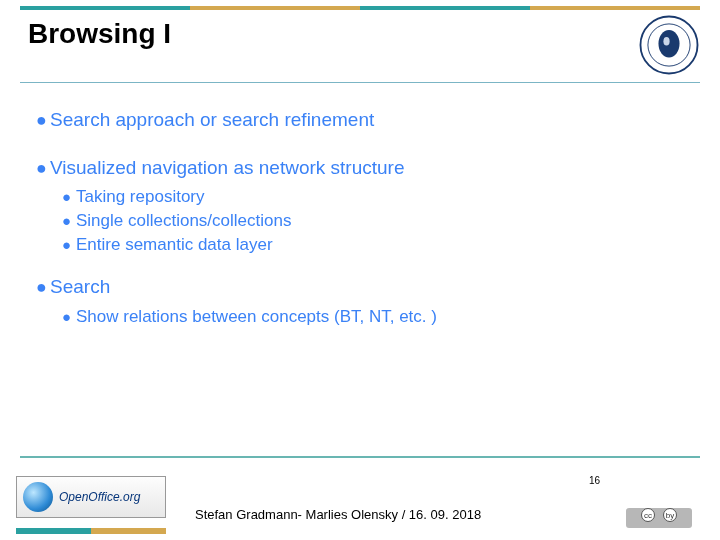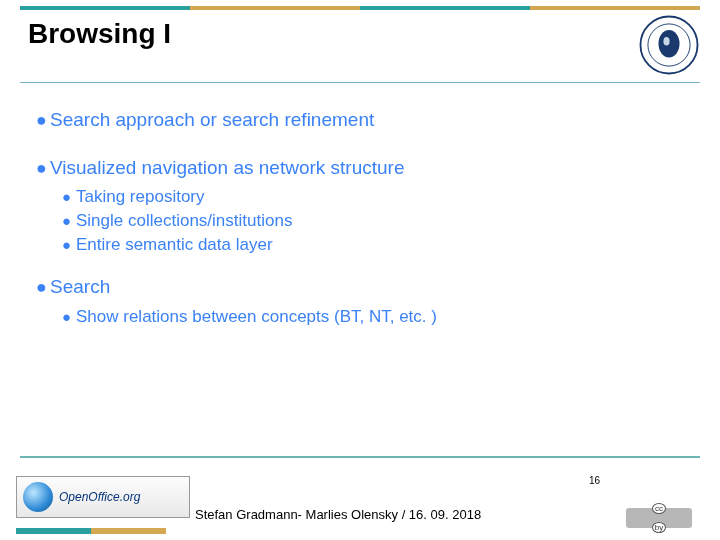--- a/index.html
+++ b/index.html
@@ -60,21 +60,21 @@
     background: #69b6b2;
   }
   .footer {
     position: absolute;
     left: 0; right: 0; bottom: 0;
     height: 82px;
   }
   .oo-badge {
     position: absolute;
     left: 16px; bottom: 22px;
-    width: 174px; height: 42px;
+    width: 150px; height: 42px;
     border: 1px solid #999;
     background: linear-gradient(#fdfdfd,#e8e8e8);
     display: flex; align-items: center;
     font-size: 12px; font-style: italic;
     color: #06357a; padding-left: 6px;
   }
   .oo-swirl {
     width: 30px; height: 30px;
     border-radius: 50%;
     background: radial-gradient(circle at 35% 35%, #bde7ff 0%, #2e8bd6 60%, #0b4e86 100%);
@@ -103,23 +103,22 @@
     border: 2px dotted #f0c040;
     background: radial-gradient(circle,#8b1a1a 0 40%, transparent 41%);
     margin-right: 4px;
   }
   .cc-badge {
     position: absolute;
     right: 28px; bottom: 12px;
     width: 66px; height: 20px;
     background: #b7b7b7;
     border-radius: 3px;
-    display: flex; align-items: center; justify-content: center;
+    display: flex; justify-content: center;
     gap: 8px;
-    flex-direction: column;
   }
   .cc-circ {
     width: 14px; height: 14px; border-radius: 50%;
     background: #fff; border: 1px solid #555;
     font-size: 8px; display:flex; align-items:center; justify-content:center;
     color:#333;
   }
   .footer-bar {
     position: absolute;
     left: 16px; bottom: 6px;
@@ -148,21 +147,21 @@
   <div class="b1">
     <span class="dot">●</span><span>Search approach or search refinement</span>
   </div>
 
   <div class="group-gap"></div>
 
   <div class="b1">
     <span class="dot">●</span><span>Visualized navigation as network structure</span>
   </div>
   <div class="b2"><span class="dot">●</span><span>Taking repository</span></div>
-  <div class="b2"><span class="dot">●</span><span>Single collections/institutions</span></div>
+  <div class="b2"><span class="dot">●</span><span>Single collections/collections</span></div>
   <div class="b2"><span class="dot">●</span><span>Entire semantic data layer</span></div>
 
   <div class="group-gap"></div>
 
   <div class="b1">
     <span class="dot">●</span><span>Search</span>
   </div>
   <div class="b2"><span class="dot">●</span><span>Show relations between concepts (BT, NT, etc. )</span></div>
 
 </div>

